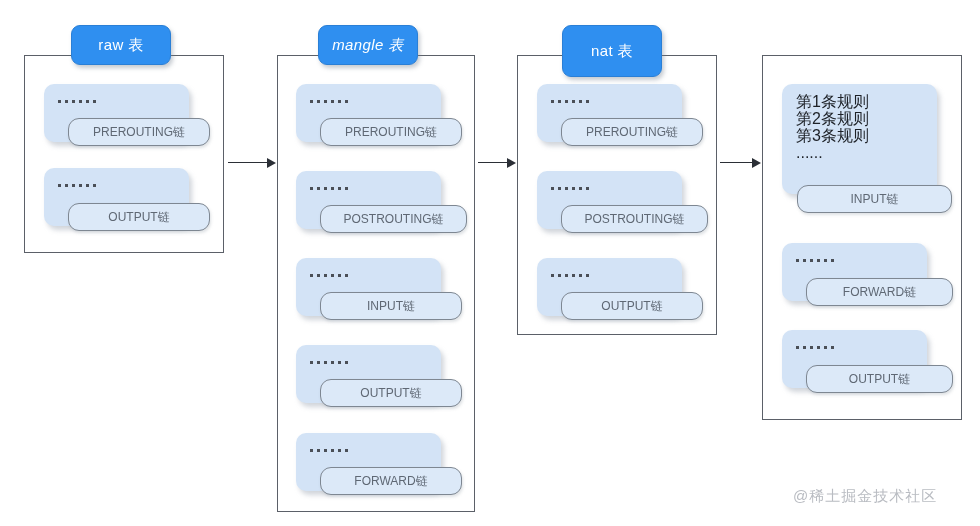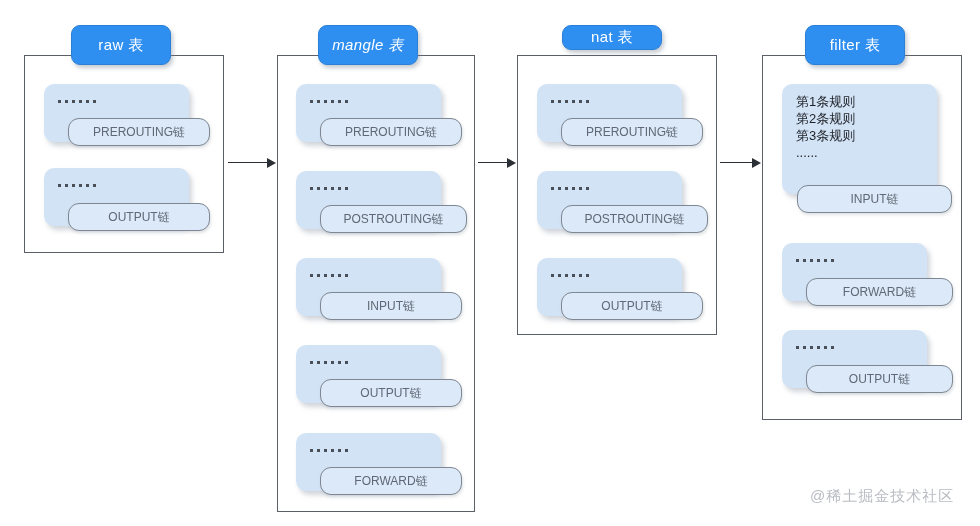--- a/index.html
+++ b/index.html
@@ -47,21 +47,21 @@
     left:14px;
     display:flex;
     gap:4px;
   }
   .chain-dots i{
     display:block;width:3px;height:3px;background:#4a4f57;
   }
   .rule-list{
     position:absolute;
     left:14px;top:9px;
-    font-size:13px;
+    font-size:16px;
     color:#1d2127;
     line-height:17px;
     white-space:pre;
   }
   .chain-pill{
     position:absolute;
     background:#dce9f8;
     border:1px solid #7e8792;
     border-radius:11px;
     color:#5f6874;
@@ -88,21 +88,20 @@
   }
 
   
   .watermark{
     position:absolute;
     color:#b9bcc2;
     font-size:15px;
     letter-spacing:1px;
     white-space:nowrap;
     user-select:none;
-    margin-left:17px;
   }
 </style>
 </head>
 <body>
 
 <div id="stage">
     <div class="table-box" style="left: 24px; top: 55px; width: 200px; height: 198px;"></div>
     <div class="table-tab" style="left: 71px; top: 25px; width: 100px; height: 40px;">
       <span>raw 表</span>
     </div>
@@ -195,21 +194,21 @@
         <i></i>
         <i></i>
         <i></i>
         <i></i>
       </div>
     </div>
     <div class="chain-pill" style="left: 320px; top: 467px; width: 142px; height: 28px;">
       <span>FORWARD链</span>
     </div>
     <div class="table-box" style="left: 517px; top: 55px; width: 200px; height: 280px;"></div>
-    <div class="table-tab" style="left: 562px; top: 25px; width: 100px; height: 25px;">
+    <div class="table-tab" style="left: 562px; top: 25px; width: 100px; height: 52px;">
       <span>nat 表</span>
     </div>
     <div class="chain-card" style="position: absolute; left: 537px; top: 84px; width: 145px; height: 58px;">
       <div class="chain-dots" style="top: 16px;">
         <i></i>
         <i></i>
         <i></i>
         <i></i>
         <i></i>
         <i></i>
@@ -238,23 +237,20 @@
         <i></i>
         <i></i>
         <i></i>
         <i></i>
       </div>
     </div>
     <div class="chain-pill" style="left: 561px; top: 292px; width: 142px; height: 28px;">
       <span>OUTPUT链</span>
     </div>
     <div class="table-box" style="left: 762px; top: 55px; width: 200px; height: 365px;"></div>
-    <div class="table-tab" style="left: 805px; top: 25px; width: 100px; height: 40px;">
-      <span>filter 表</span>
-    </div>
     <div class="chain-card" style="position: absolute; left: 782px; top: 84px; width: 155px; height: 110px;">
       <div class="rule-list">第1条规则
 第2条规则
 第3条规则
 ......</div>
     </div>
     <div class="chain-pill" style="left: 797px; top: 185px; width: 155px; height: 28px;">
       <span>INPUT链</span>
     </div>
     <div class="chain-card" style="position: absolute; left: 782px; top: 243px; width: 145px; height: 58px;">

